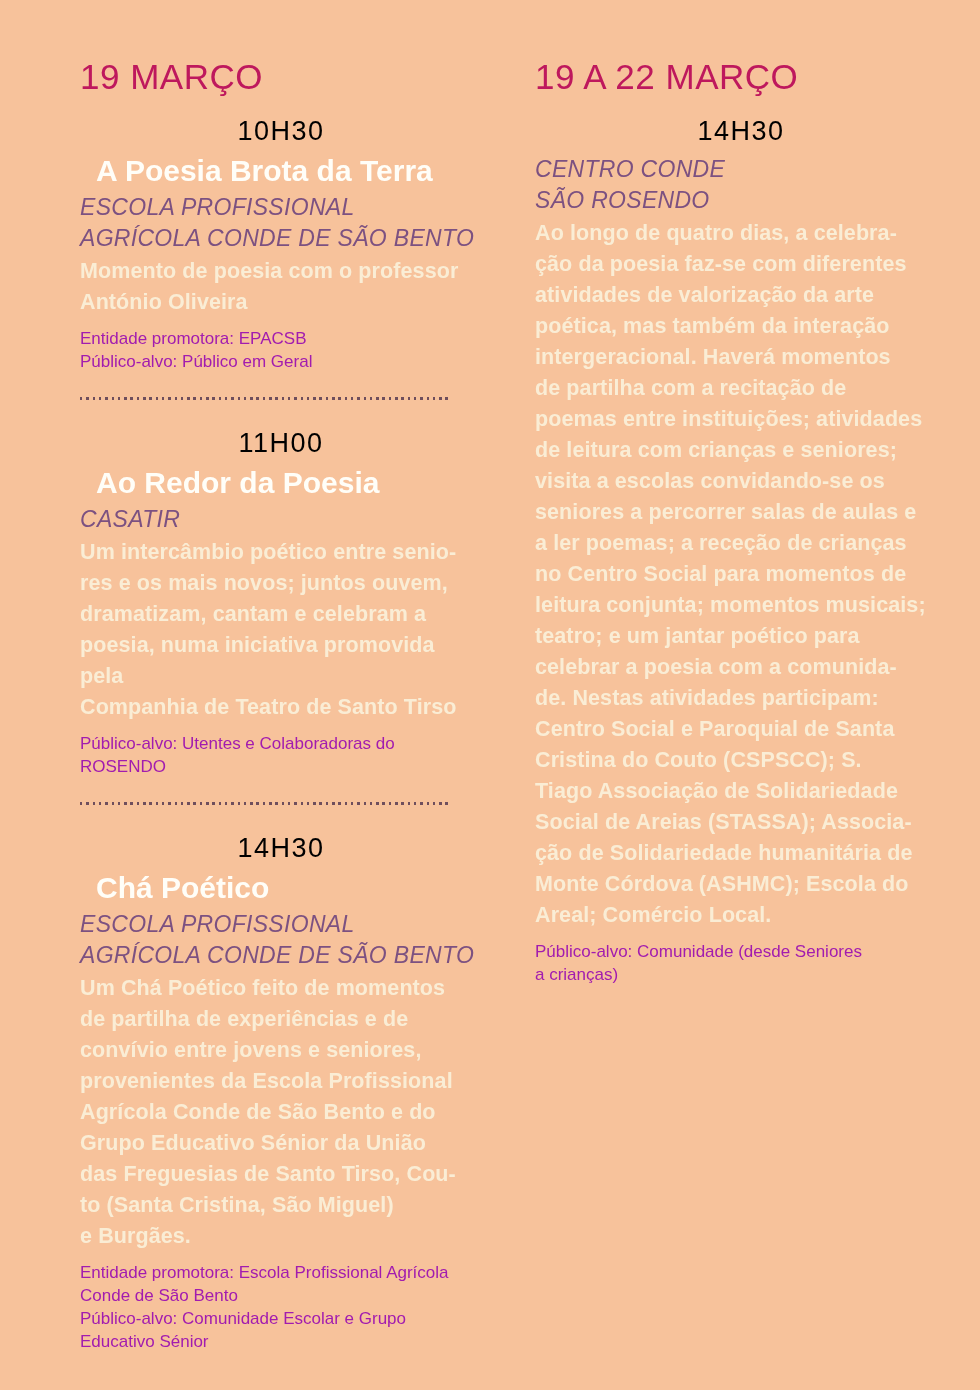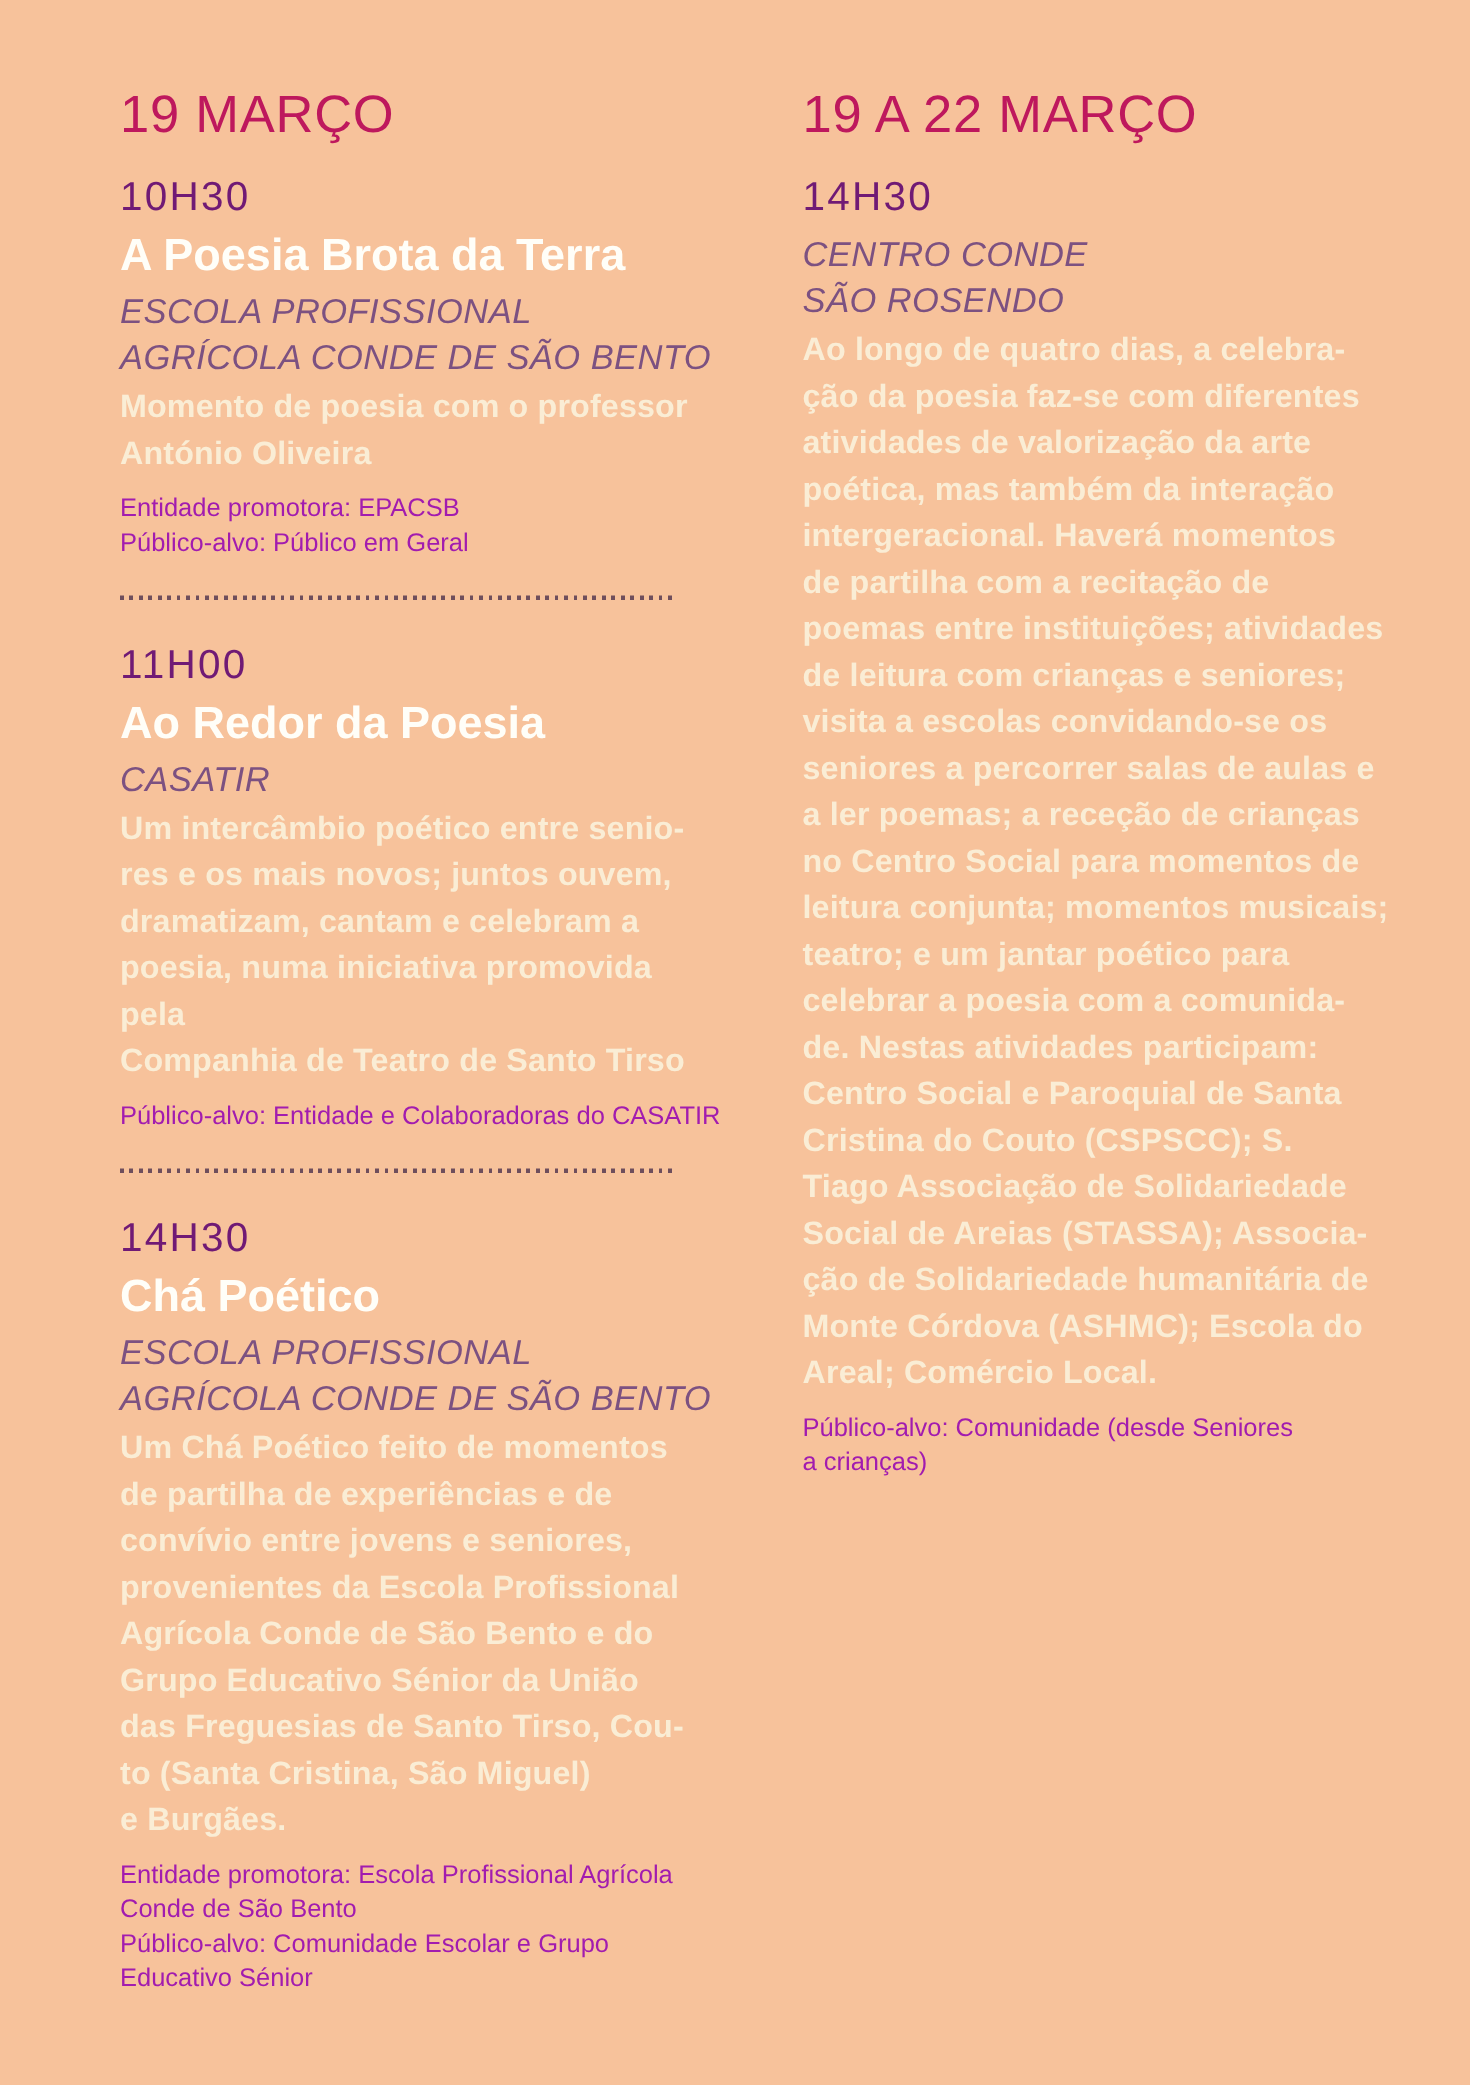--- a/index.html
+++ b/index.html
@@ -29,25 +29,26 @@
     line-height: 1.1;
     letter-spacing: 0.5px;
     color: #be185d;
   }
   .event { margin: 0; }
   .time {
     font-size: 27px;
     font-weight: 400;
     letter-spacing: 1.5px;
     line-height: 1.3;
-    color: #701a75;
+    color: #000000;
     margin: 0 0 5px 0;
+    text-align: center;
   }
   .title {
-    margin: 0 0 5px 0;
+    margin: 0 0 5px 16px;
     font-size: 30px;
     font-weight: 700;
     line-height: 33px;
     color: #FFFEF8;
     white-space: pre-line;
   }
   .venue {
     font-size: 23px;
     font-style: italic;
     letter-spacing: 0.3px;
@@ -103,21 +104,21 @@
 
   <section class="event">
     <div class="time">11H00</div>
     <h2 class="title">Ao Redor da Poesia</h2>
     <div class="venue">CASATIR</div>
     <div class="body-text">Um intercâmbio poético entre senio-
 res e os mais novos; juntos ouvem,
 dramatizam, cantam e celebram a
 poesia, numa iniciativa promovida pela
 Companhia de Teatro de Santo Tirso</div>
-    <div class="meta">Público-alvo: Entidade e Colaboradoras do CASATIR</div>
+    <div class="meta">Público-alvo: Utentes e Colaboradoras do ROSENDO</div>
   </section>
 
   <div class="divider"></div>
 
   <section class="event">
     <div class="time">14H30</div>
     <h2 class="title">Chá Poético</h2>
     <div class="venue">ESCOLA PROFISSIONAL
 AGRÍCOLA CONDE DE SÃO BENTO</div>
     <div class="body-text">Um Chá Poético feito de momentos

